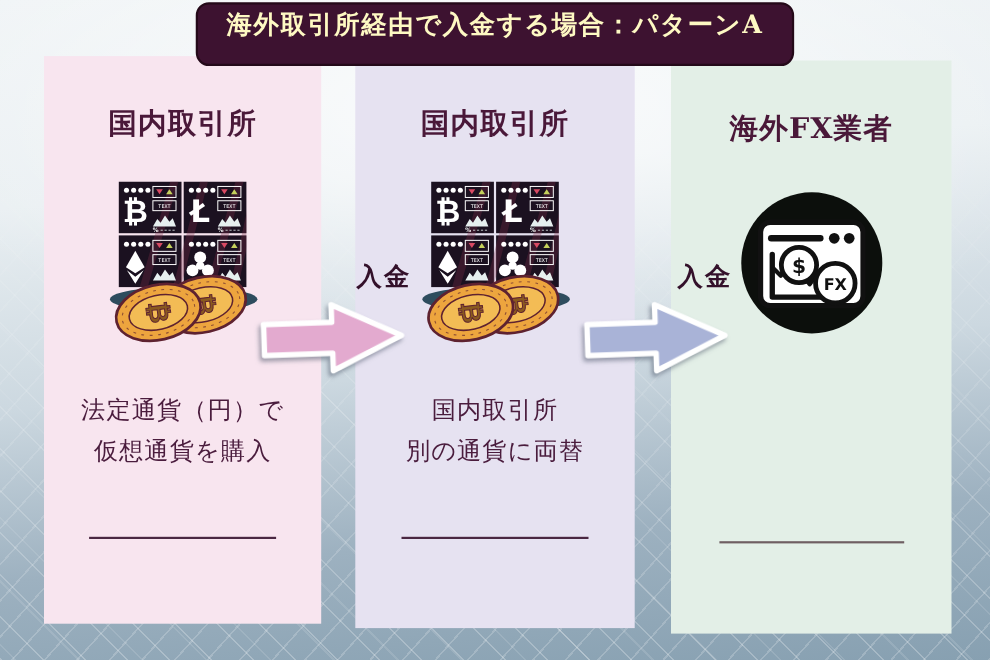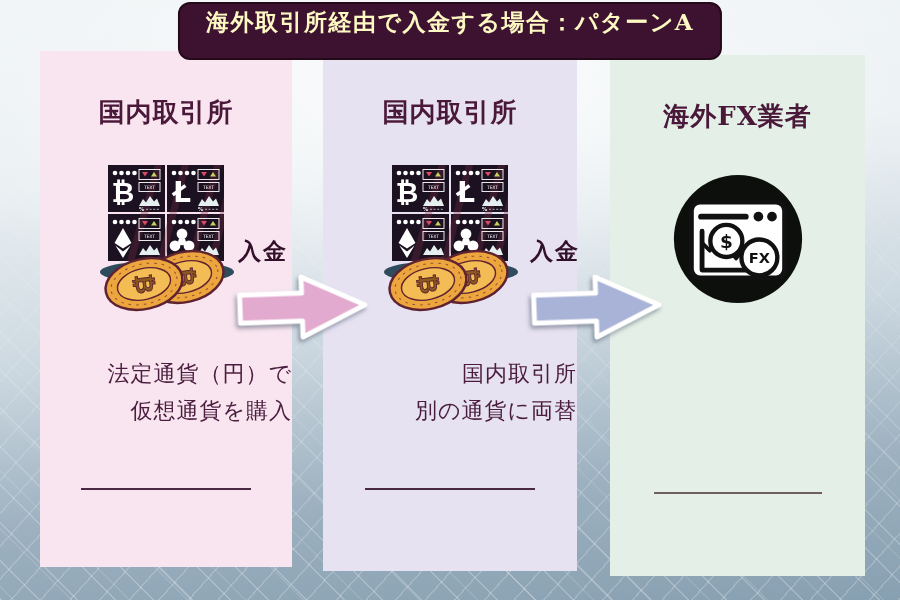--- a/index.html
+++ b/index.html
@@ -30,39 +30,39 @@
   .p2{left:323px;top:51px;width:254px;height:520px;}
   .p3{left:610px;top:55px;width:255px;height:521px;}
   .heading{
     position:absolute;top:44px;left:0;width:100%;margin:0;text-align:center;
     font-size:26px;font-weight:bold;letter-spacing:1px;color:#4a1839;
   }
   .icon-slot{position:absolute;top:114px;left:50%;transform:translateX(-50%);}
   .board-svg{width:170px;height:155px;display:block;}
   .fx-svg{width:136px;height:136px;display:block;margin-top:2px;}
   .desc{
-    position:absolute;top:304px;left:0;width:100%;margin:0;text-align:right;
+    position:absolute;top:304px;left:0;width:100%;margin:0;text-align:center;
     font-size:22px;line-height:37px;letter-spacing:1px;color:#4a1c3d;
     white-space:pre-line;font-weight:500;
   }
   .rule{
     position:absolute;top:437px;left:50%;transform:translateX(-50%);
     width:170px;height:0;border-top:2px solid #4a2742;
   }
   .p3 .rule{border-top-color:#6f5f63;width:168px;}
   .arrow{
     position:absolute;z-index:2;width:136px;height:70px;top:272px;
     filter:drop-shadow(-2px 3px 2px rgba(70,80,100,.5));
   }
   .arrow svg{display:block;width:100%;height:100%;}
   .arrow polygon{fill:var(--af,#ccc);stroke:#fff;stroke-width:5;stroke-linejoin:round;}
   .arrow1{left:236px;transform:rotate(-2deg);}
   .arrow2{left:530px;transform:rotate(-2deg);}
   .dep-label{
-    position:absolute;z-index:2;top:236px;width:136px;text-align:left;
+    position:absolute;z-index:2;top:236px;width:136px;text-align:right;
     font-size:23px;font-weight:bold;letter-spacing:2px;color:#33102a;
   }
   .dep-label1{left:238px;}
   .dep-label2{left:530px;}
   .defs-svg{position:absolute;width:0;height:0;overflow:hidden;}
   .t-ticker{fill:#fff;font-family:"DejaVu Sans Mono","Liberation Mono",monospace;}
   .t-coin{fill:#fff;font-weight:bold;font-family:"DejaVu Sans","Liberation Sans",sans-serif;}
 </style>
 </head>
 <body>

